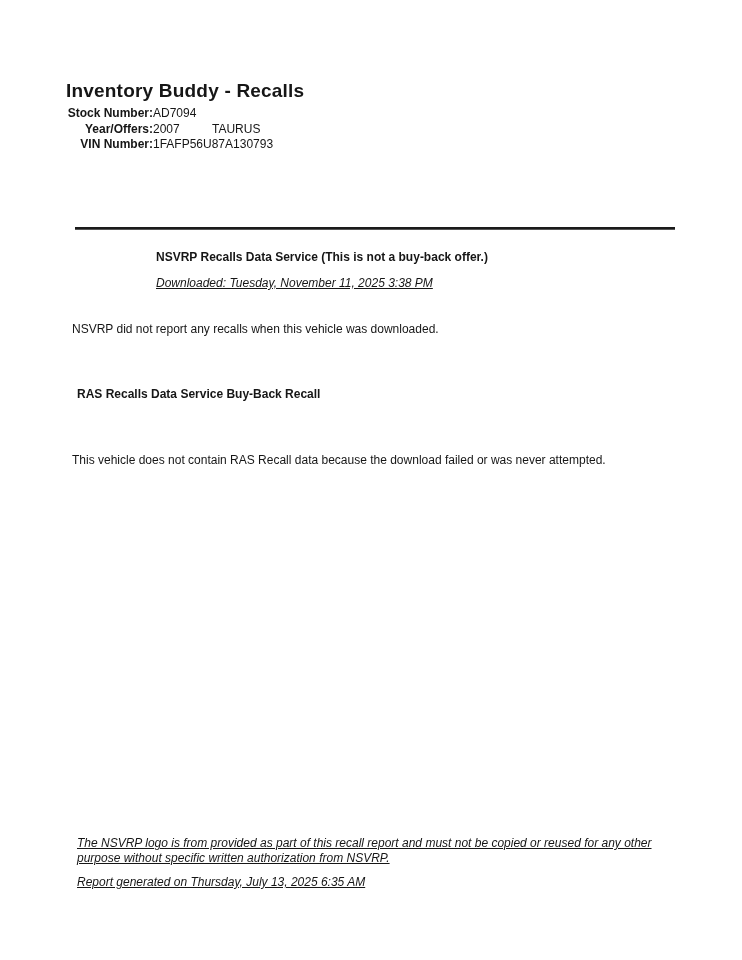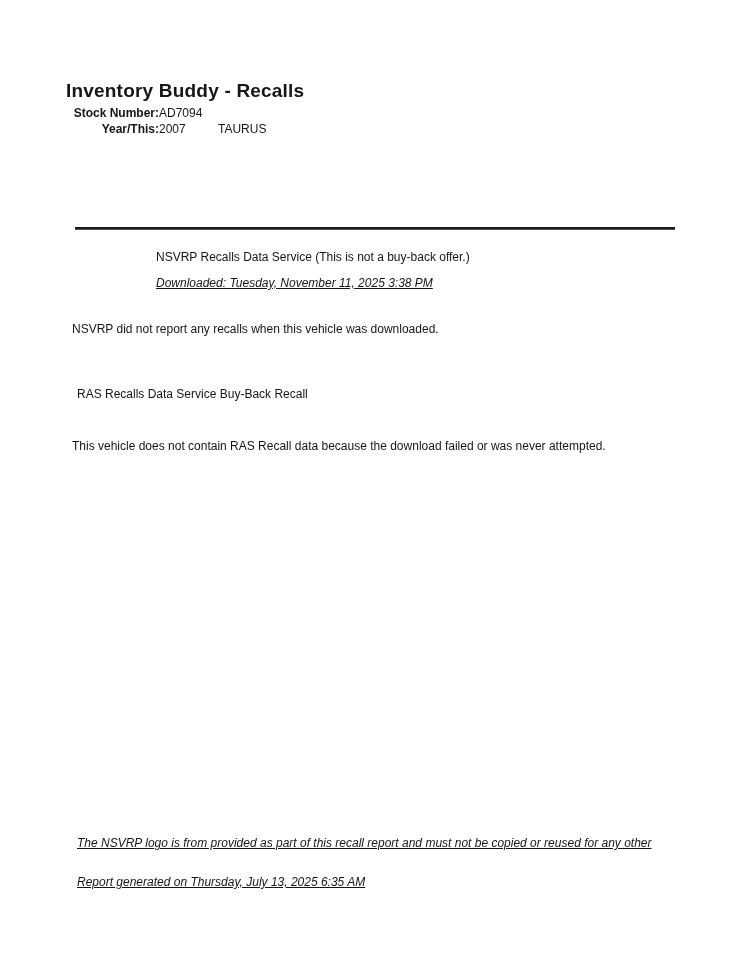--- a/index.html
+++ b/index.html
@@ -21,21 +21,21 @@
   .report-title {
     left: 66px;
     top: 80px;
     font-size: 19px;
     font-weight: bold;
     letter-spacing: 0.2px;
     white-space: nowrap;
   }
 
   .vehicle-info {
-    left: 62px;
+    left: 56px;
     top: 106px;
     font-size: 12px;
     line-height: 15.5px;
   }
   .info-row { display: flex; }
   .info-label {
     width: 97px;
     text-align: right;
     font-weight: bold;
     white-space: nowrap;
@@ -52,63 +52,68 @@
     height: 3px;
     background: #1a1a1a;
     border-bottom: 1px solid #555;
   }
 
   .body-text {
     font-size: 12px;
     line-height: 15px;
     white-space: nowrap;
   }
-  .bold { font-weight: normal; }
+  .bold { font-weight: bold; }
   .italic { font-style: italic; text-decoration: underline; }
 
   .nsvrp-heading { left: 156px; top: 250px; }
   .nsvrp-downloaded { left: 156px; top: 276px; }
   .nsvrp-status { left: 72px; top: 322px; text-align: center; }
   .ras-heading { left: 77px; top: 387px; }
-  .ras-status { left: 72px; top: 439px; }
+  .ras-status { left: 72px; top: 453px; }
 
   .footer-disclaimer { left: 77px; top: 836px; }
   .footer-generated { left: 77px; top: 875px; }
 </style>
 </head>
 <body>
 
 <div class="page">
 
   <h1 class="abs report-title">Inventory Buddy - Recalls</h1>
 
   <div class="abs vehicle-info">
     <div class="info-row">
       <span class="info-label">Stock Number:</span>
       <span class="info-value">AD7094</span>
     </div>
     <div class="info-row">
-      <span class="info-label">Year/This:</span>
+      <span class="info-label">Year/Offers:</span>
       <span class="info-value">
         <span class="year-cell">2007</span><span>TAURUS</span>
       </span>
+    </div>
+    <div class="info-row">
+      <span class="info-label">VIN Number:</span>
+      <span class="info-value">1FAFP56U87A130793</span>
     </div>
   </div>
 
   <div class="abs divider"></div>
 
   <div class="abs body-text bold nsvrp-heading">NSVRP Recalls Data Service (This is not a buy-back offer.)</div>
 
   <div class="abs body-text italic nsvrp-downloaded">Downloaded: Tuesday, November 11, 2025 3:38 PM</div>
 
   <div class="abs body-text nsvrp-status">NSVRP did not report any recalls when this vehicle was downloaded.</div>
 
   <div class="abs body-text bold ras-heading">RAS Recalls Data Service Buy-Back Recall</div>
 
   <div class="abs body-text ras-status">This vehicle does not contain RAS Recall data because the download failed or was never attempted.</div>
 
   <div class="abs body-text italic footer-disclaimer">
     <div>The NSVRP logo is from provided as part of this recall report and must not be copied or reused for any other</div>
+    <div>purpose without specific written authorization from NSVRP.</div>
   </div>
 
   <div class="abs body-text italic footer-generated">Report generated on Thursday, July 13, 2025 6:35 AM</div>
 
 </div>
 
 </body></html>

